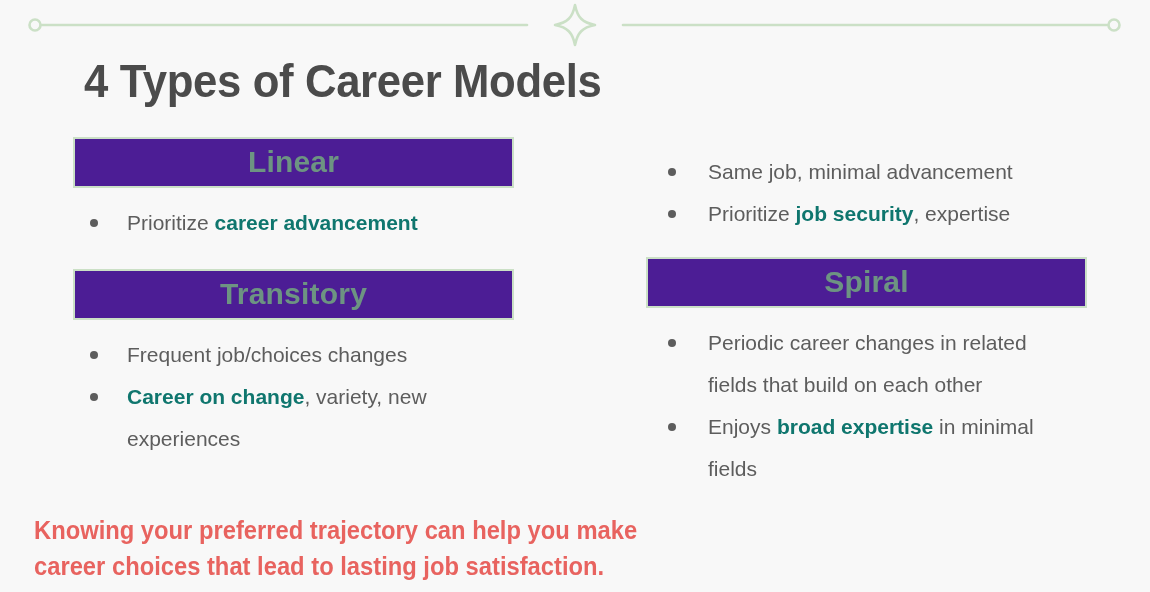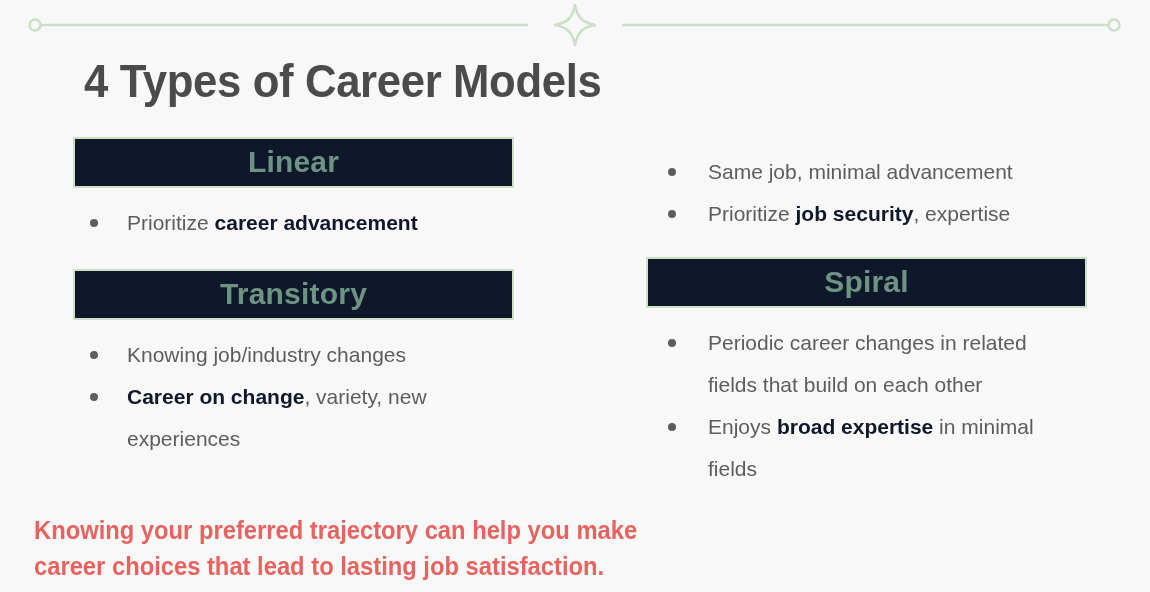--- a/index.html
+++ b/index.html
@@ -61,21 +61,21 @@
   .col-left  { left: 73px;  width: 441px; }
   .col-right { left: 646px; width: 441px; }
 
   
   .model { position: relative; }
 
   .model-head {
     box-sizing: border-box;
     width: 100%;
     border: 2px solid #cbe0c6;
-    background: #0f172a;
+    background: #4c1d95;
     text-align: center;
     color: #6d9482;
     font-size: 30px;
     font-weight: bold;
     letter-spacing: 0.2px;
     padding: 6px 0 8px 0;
     line-height: 33px;
   }
 
   .model-list {
@@ -91,21 +91,21 @@
   }
   .model-list li .dot {
     position: absolute;
     width: 8px;
     height: 8px;
     border-radius: 50%;
     background: #5d5d5d;
     top: 17px;
   }
   .model-list li .txt { display: block; }
-  .model-list li b { font-weight: bold; color: #0f172a; }
+  .model-list li b { font-weight: bold; color: #0f766e; }
 
   
   .col-left .model-list li .dot { left: 17px; }
   .col-left .model-list li .txt { padding-left: 54px; }
   
   .col-right .model-list li .dot { left: 22px; }
   .col-right .model-list li .txt { padding-left: 62px; }
 
   .spacer-linear      { height: 14px; }
   .spacer-transitory  { height: 14px; }
@@ -165,21 +165,21 @@
       </div>
 
       <div class="gap-left"></div>
 
       <div class="model">
         <div class="model-head">Transitory</div>
         <div class="spacer-transitory"></div>
         <ul class="model-list">
           <li>
             <span class="dot"></span>
-            <span class="txt"><span>Knowing job/industry changes</span></span>
+            <span class="txt"><span>Frequent job/choices changes</span></span>
           </li>
           <li>
             <span class="dot"></span>
             <span class="txt"><b>Career on change</b><span>, variety, new</span></span>
             <span class="txt"><span>experiences</span></span>
           </li>
         </ul>
       </div>
 
     </div>

